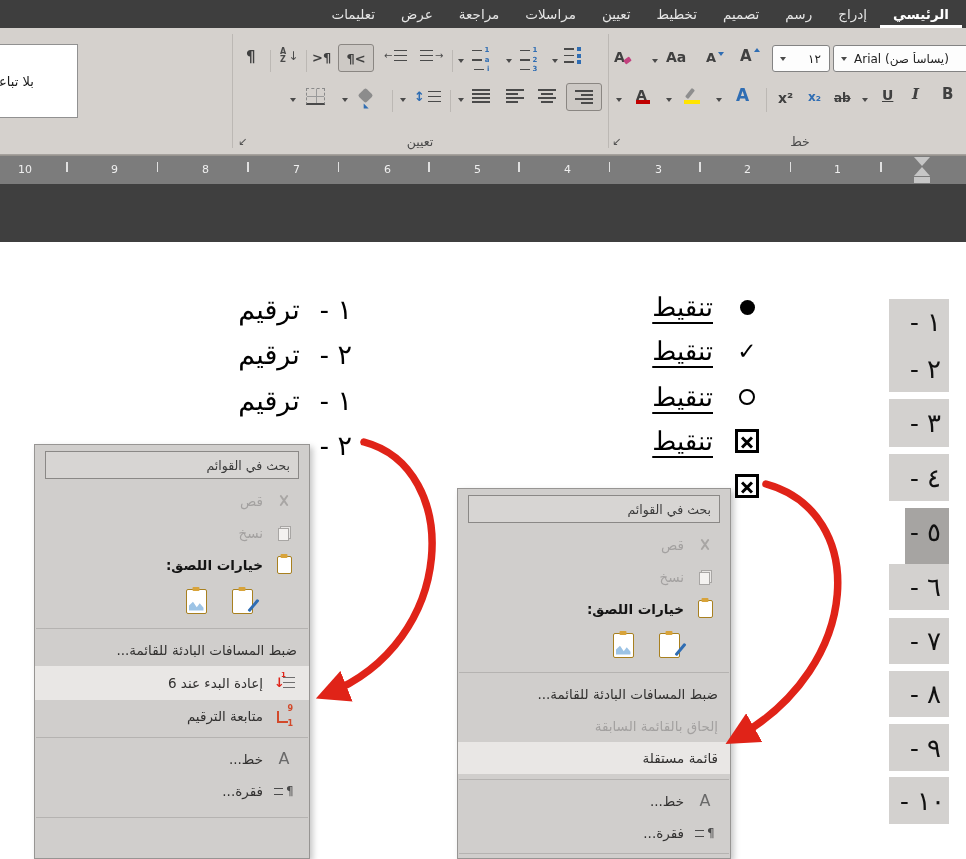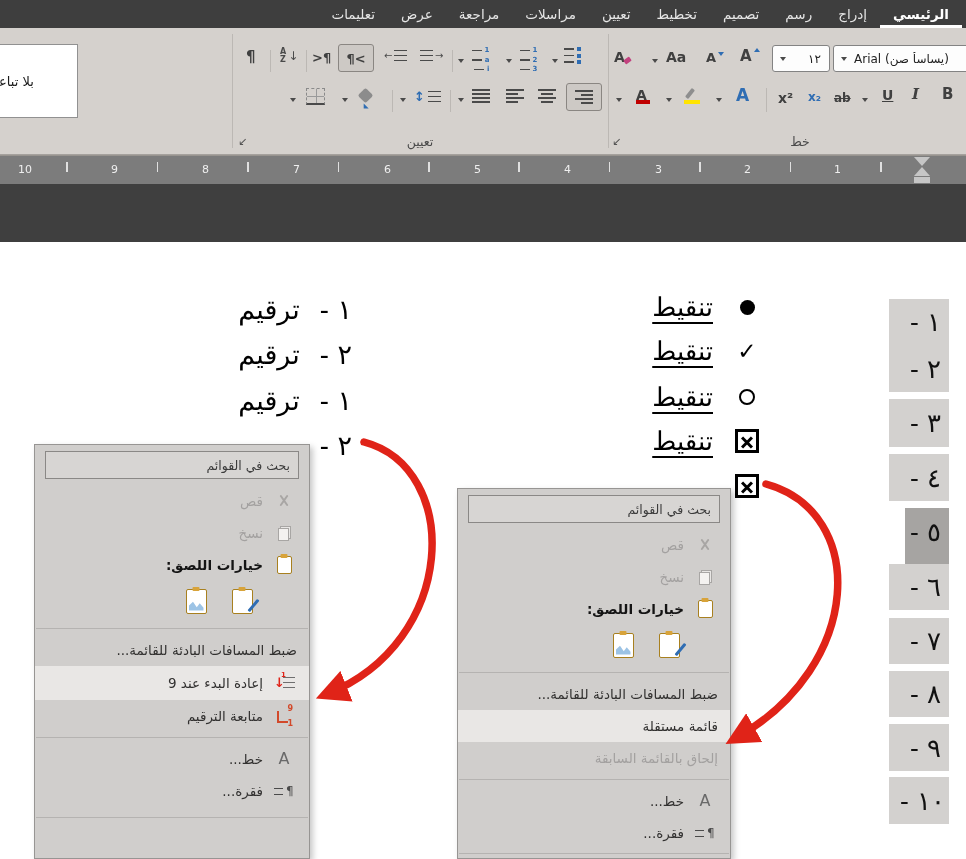--- a/index.html
+++ b/index.html
@@ -459,21 +459,21 @@
     <div class="mdiv"></div>
     <div class="mrow">
       <span class="mlabel">ضبط المسافات البادئة للقائمة...</span>
     </div>
     <div class="mrow hl" style="min-height:34px">
       <span class="micon">
           <span class="ic-restart">
             <i class="one">1</i>
           </span>
         </span>
-      <span class="mlabel">إعادة البدء عند 9</span>
+      <span class="mlabel">إعادة البدء عند 6</span>
     </div>
     <div class="mrow">
       <span class="micon">
           <span class="ic-cont">
             <i class="one">1</i>
           </span>
         </span>
       <span class="mlabel">متابعة الترقيم</span>
     </div>
     <div class="mdiv"></div>
@@ -519,25 +519,25 @@
       <span class="pbtn">
           <span class="ic-clip big">
             <i class="pic"></i>
           </span>
         </span>
     </div>
     <div class="mdiv"></div>
     <div class="mrow">
       <span class="mlabel">ضبط المسافات البادئة للقائمة...</span>
     </div>
+    <div class="mrow dis">
+      <span class="mlabel">إلحاق بالقائمة السابقة</span>
+    </div>
     <div class="mrow hl">
       <span class="mlabel">قائمة مستقلة</span>
-    </div>
-    <div class="mrow dis">
-      <span class="mlabel">إلحاق بالقائمة السابقة</span>
     </div>
     <div class="mdiv"></div>
     <div class="mrow">
       <span class="micon ic-A"></span>
       <span class="mlabel">خط...</span>
     </div>
     <div class="mrow">
       <span class="micon">
           <span class="ic-par"></span>
         </span>

